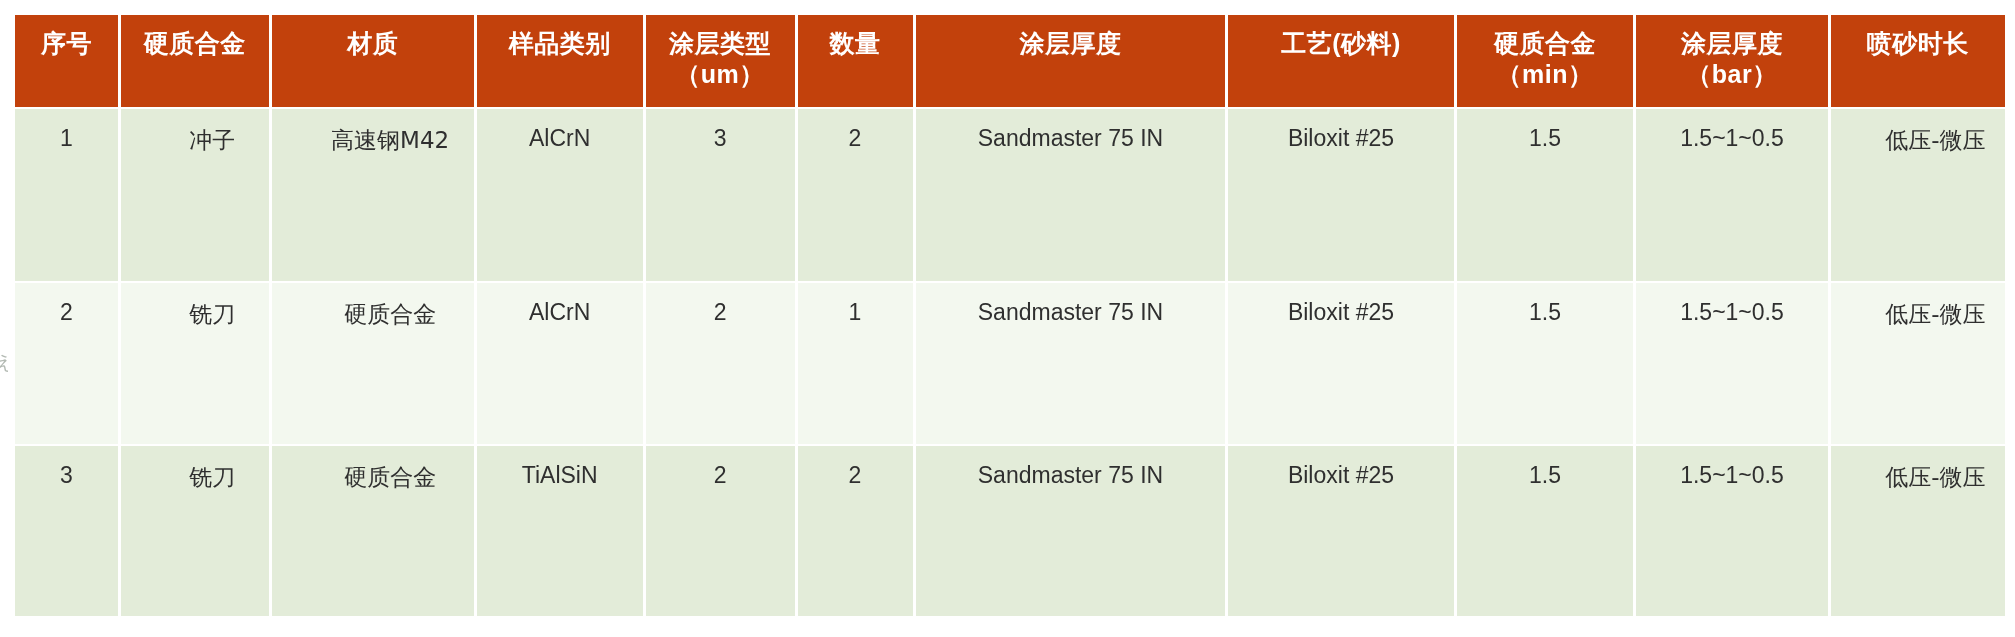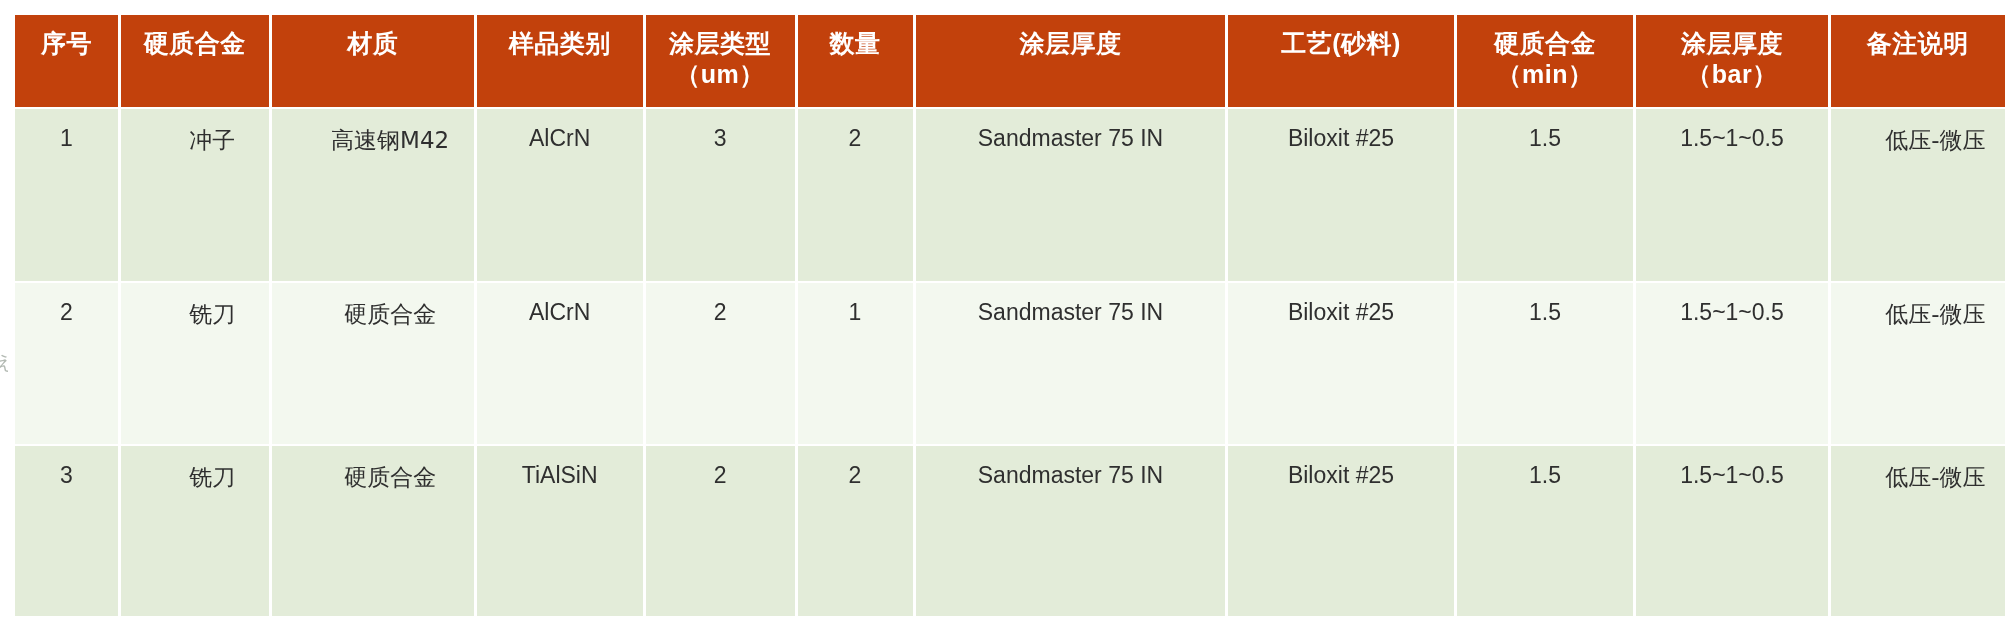--- a/index.html
+++ b/index.html
@@ -116,21 +116,21 @@
             <th>样品类别</th>
             <th>涂层类型
 （um）</th>
             <th>数量</th>
             <th>涂层厚度</th>
             <th>工艺(砂料)</th>
             <th>硬质合金
 （min）</th>
             <th>涂层厚度
 （bar）</th>
-            <th>备注说明</th>
+            <th>喷砂时长</th>
           </tr>
       </thead>
       <tbody>
           <tr class="r1 row-shade-a">
             <td>1</td>
             <td class="cell-cjk">冲子</td>
             <td class="cell-cjk">高速钢M42</td>
             <td>AlCrN</td>
             <td>3</td>
             <td>2</td>

